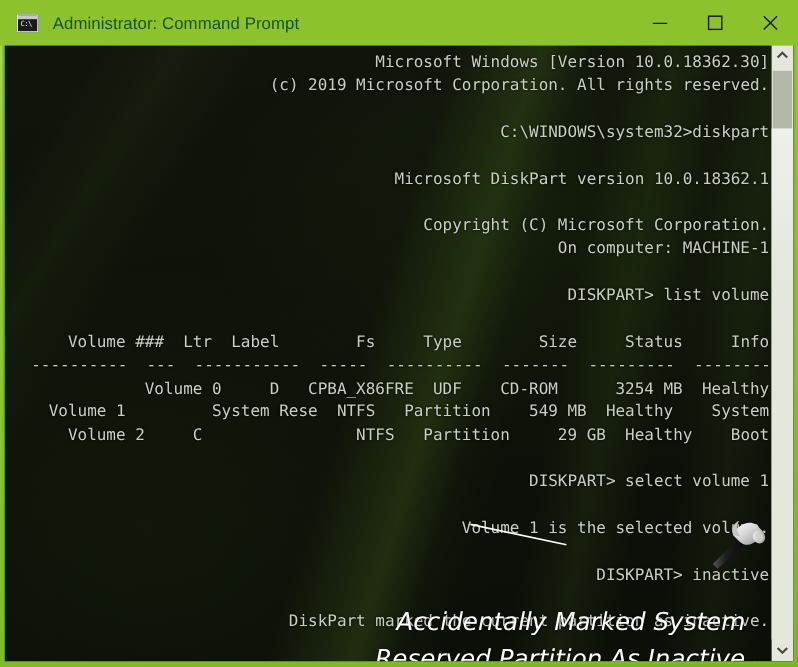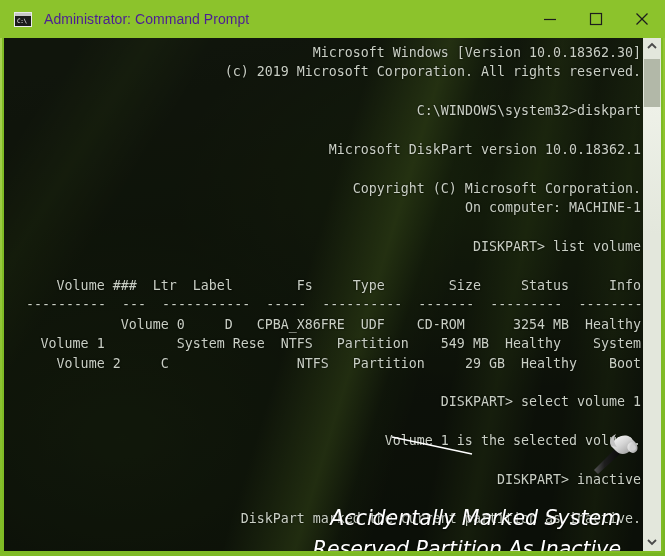--- a/index.html
+++ b/index.html
@@ -51,21 +51,21 @@
   }
   #app-icon-text {
     position:absolute; left:2px; top:4px;
     font-family:"DejaVu Sans Mono", monospace;
     font-size:6px; line-height:7px;
     color:#f2f2f2;
     letter-spacing:-0.4px;
   }
   #title-text {
     font-size:14px;
-    color:#4c1d95;
+    color:#14532d;
     letter-spacing:0.05px;
     white-space:nowrap;
   }
   #window-controls {
     margin-left:auto;
     display:flex; align-items:center; height:38px;
   }
   .wc-btn {
     width:46px; height:38px;
     display:flex; align-items:center; justify-content:center;

